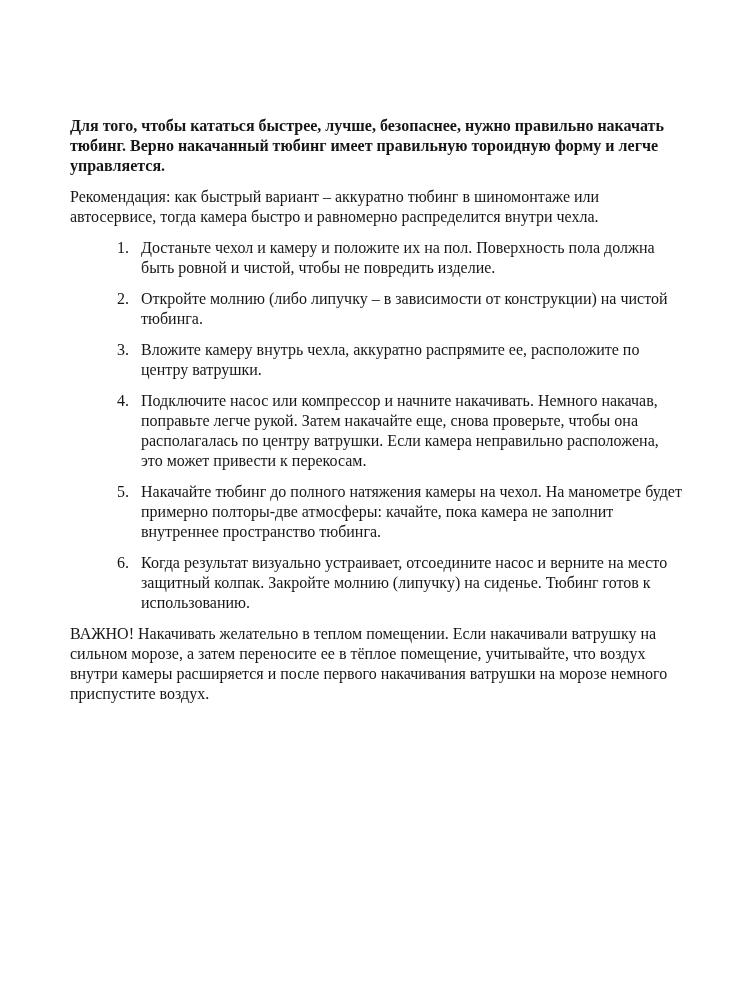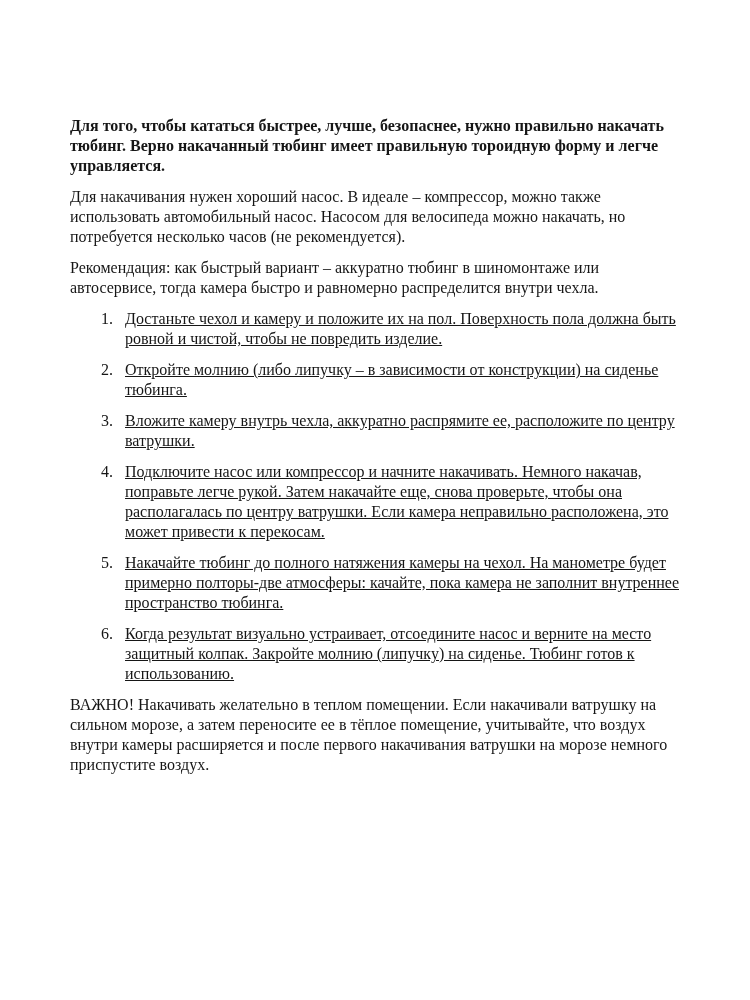--- a/index.html
+++ b/index.html
@@ -27,40 +27,38 @@
   .doc p.intro {
     font-weight: bold;
   }
   .doc ol {
     margin: 0;
     padding: 0 0 0 47px;
     list-style: decimal outside;
   }
   .doc ol li {
     padding-left: 8px;
-    margin: 0 0 11px 0;
-    text-decoration: underline;
+    margin: 0 0 11px 16px;
   }
 </style>
 </head>
 <body>
 
 <div class="page">
   <div class="doc">
 
     <p class="intro">Для того, чтобы кататься быстрее, лучше, безопаснее, нужно правильно накачать тюбинг. Верно накачанный тюбинг имеет правильную тороидную форму и легче управляется.</p>
 
-    <p>Для накачивания нужен хороший насос. В идеале – компрессор, можно также использовать автомобильный насос. Насосом для велосипеда можно накачать, но потребуется несколько часов (не рекомендуется).</p>
 
     <p>Рекомендация: как быстрый вариант – аккуратно тюбинг в шиномонтаже или автосервисе, тогда камера быстро и равномерно распределится внутри чехла.</p>
 
 
     <ol>
       <li>Достаньте чехол и камеру и положите их на пол. Поверхность пола должна быть ровной и чистой, чтобы не повредить изделие.</li>
-      <li>Откройте молнию (либо липучку – в зависимости от конструкции) на сиденье тюбинга.</li>
+      <li>Откройте молнию (либо липучку – в зависимости от конструкции) на чистой тюбинга.</li>
       <li>Вложите камеру внутрь чехла, аккуратно распрямите ее, расположите по центру ватрушки.</li>
       <li>Подключите насос или компрессор и начните накачивать. Немного накачав, поправьте легче рукой. Затем накачайте еще, снова проверьте, чтобы она располагалась по центру ватрушки. Если камера неправильно расположена, это может привести к перекосам.</li>
       <li>Накачайте тюбинг до полного натяжения камеры на чехол. На манометре будет примерно полторы-две атмосферы: качайте, пока камера не заполнит внутреннее пространство тюбинга.</li>
       <li>Когда результат визуально устраивает, отсоедините насос и верните на место защитный колпак. Закройте молнию (липучку) на сиденье. Тюбинг готов к использованию.</li>
     </ol>
 
 
     <p>ВАЖНО! Накачивать желательно в теплом помещении. Если накачивали ватрушку на сильном морозе, а затем переносите ее в тёплое помещение, учитывайте, что воздух внутри камеры расширяется и после первого накачивания ватрушки на морозе немного приспустите воздух.</p>
 
   </div>

